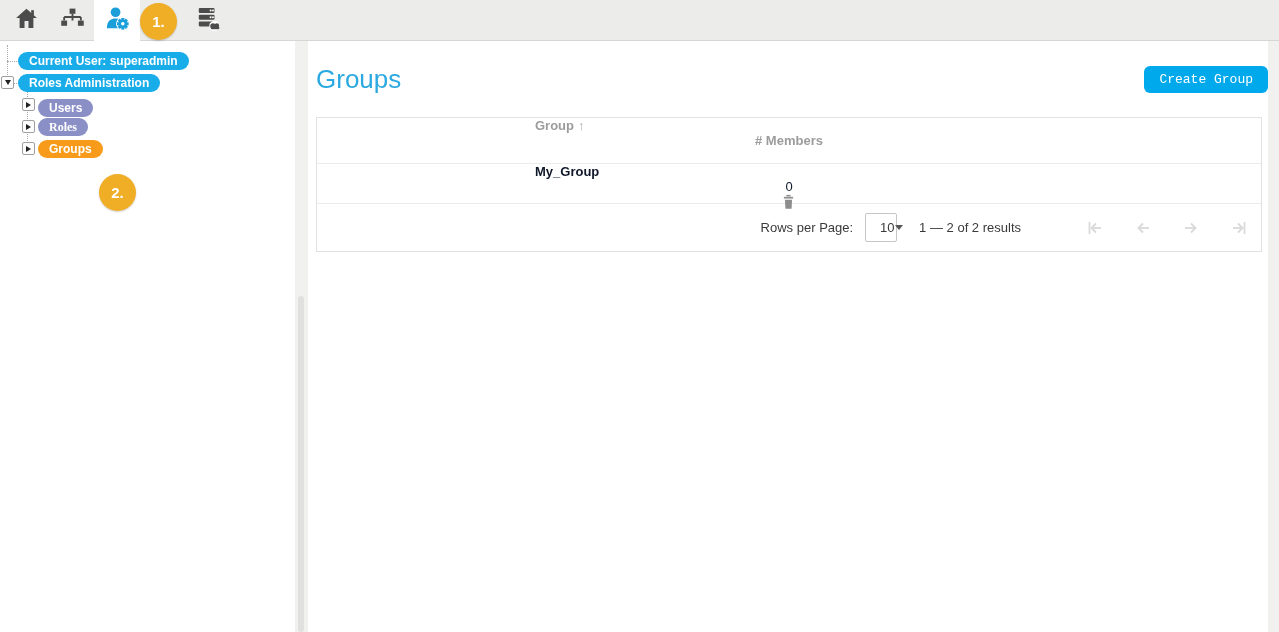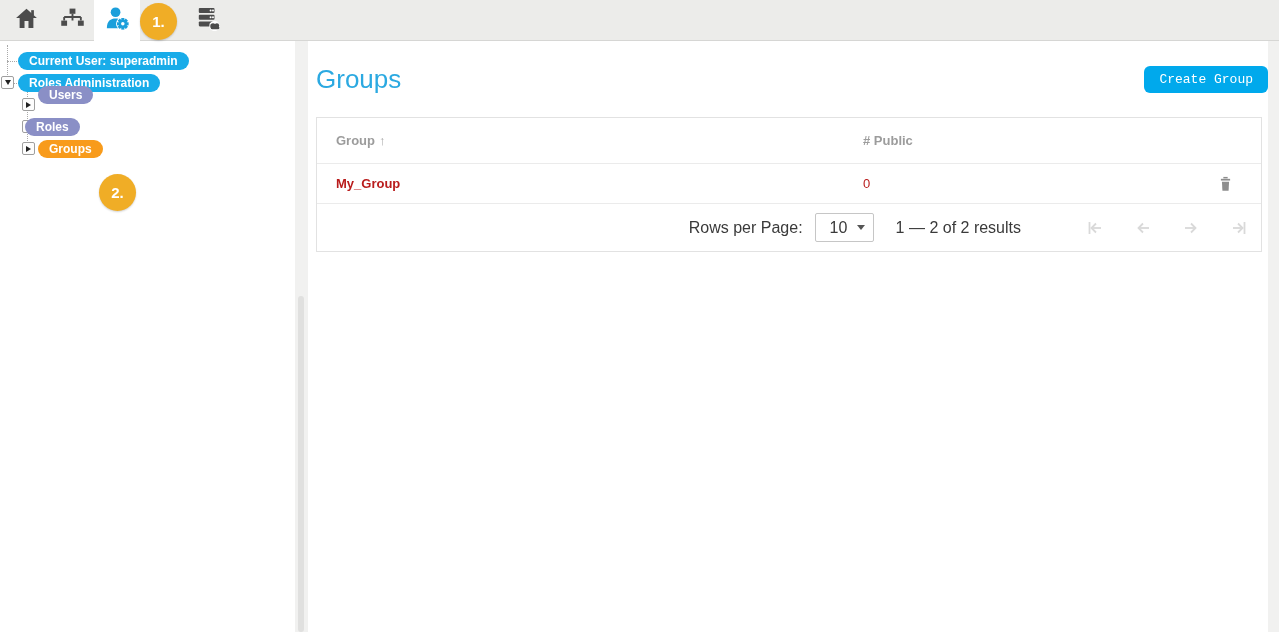--- a/index.html
+++ b/index.html
@@ -46,22 +46,22 @@
   .exp-2 { left:22px; top:101px; }
 
   .pill { position:absolute; height:18px; border-radius:9px; color:#ffffff;
           font-size:12px; font-weight:bold; display:flex; align-items:center;
           padding:0 11px; white-space:nowrap; cursor:pointer; z-index:2; }
   .pill-blue   { background:#18ace9;border-radius:9px; }
   .pill-purple { background:#8a8fc6; }
   .pill-orange { background:#f89b1b; }
   .pill-cu { left:18px; top:11px; }
   .pill-ua { left:18px; top:33px; }
-  .pill-i0 { left:38px; top:45px; }
-  .pill-i1 { left:25px; top:77px; }
+  .pill-i0 { left:38px; top:58px; }
+  .pill-i1 { left:38px; top:77px;font-family:Liberation Serif, serif; }
   .pill-i2 { left:38px; top:99px; }
 
   
   .gutter-left { position:absolute; left:295px; top:41px; width:13px; height:591px;
                  background:#f1f1f0; }
   .gutter-thumb { position:absolute; left:3px; top:255px; width:6px; height:336px;
                   background:#e0e0df; border-radius:3px; }
   .gutter-right { position:absolute; right:0; top:41px; width:11px; height:591px;
                   background:#f1f1f0; }
 
@@ -71,38 +71,38 @@
   .content { padding-left:8px; }
   .page-header { margin-top:23px; display:flex; align-items:center;
                  justify-content:space-between; }
   .page-title { font-size:26px; color:#2ba9e1; }
   .btn-primary { background:#00a9ec; color:#ffffff; border:none; border-radius:6px;
                  height:27px; padding:0 15px; font-size:13px;
                  font-family:Liberation Mono, monospace; cursor:pointer; }
 
   .table-card { margin-top:22px; margin-right:6px; border:1px solid #e2e2e2;
                 background:#ffffff; }
-  .t-row { display:flex; align-items:center; }
+  .t-row { display:flex; align-items:center;flex-direction:column; }
   .t-head { height:46px; border-bottom:1px solid #ebebeb; color:#9c9c9c;
             font-size:13px; font-weight:bold; }
   .t-body-row { height:40px; border-bottom:1px solid #ebebeb; font-size:13px;
-                color:#b91c1c; cursor:pointer; }
+                color:#0f172a; cursor:pointer; }
   .col-group   { width:546px; padding-left:19px; }
   .col-members { flex:1; }
   .col-actions { width:70px; display:flex; justify-content:flex-end;
                  padding-right:28px; }
   .cell-name { font-weight:bold; }
   .sort-arrow { color:#a8a8a8; font-weight:normal; margin-left:4px; }
   .trash-btn { background:none; border:none; cursor:pointer; padding:0;
                line-height:0; }
 
   .t-foot { height:47px; display:flex; align-items:center; justify-content:flex-end;
-            padding-right:12px; font-size:16px; color:#3a3a3a; }
+            padding-right:12px; font-size:13px; color:#3a3a3a; }
   .rpp-label { margin-right:12px; }
-  .rpp-select { width:59px; height:29px; border:1px solid #c6c6c6; border-radius:2px;
+  .rpp-select { width:32px; height:29px; border:1px solid #c6c6c6; border-radius:2px;
                 display:flex; align-items:center; justify-content:space-between;
                 padding:0 8px 0 14px; cursor:pointer; background:#ffffff; }
   .caret-down { width:0; height:0; border-left:4px solid transparent;
                 border-right:4px solid transparent; border-top:5px solid #555; }
   .range-text { margin-left:22px; }
   .pager { display:flex; align-items:center; margin-left:36px; }
   .pager-btn { background:none; border:none; padding:0; line-height:0;
                margin-left:28px; cursor:default; }
 </style>
 </head>
@@ -230,21 +230,21 @@
       <div class="page-title">Groups</div>
       <button class="btn-primary">Create Group</button>
     </div>
 
     <div class="table-card">
       <div class="t-row t-head">
         <div class="col-group">
           <span>Group</span><span class="sort-arrow">↑</span>
         </div>
         <div class="col-members">
-          <span># Public</span>
+          <span># Members</span>
         </div>
         <div class="col-actions"></div>
       </div>
 
       <div class="t-row t-body-row">
         <div class="col-group cell-name">My_Group</div>
         <div class="col-members">0</div>
         <div class="col-actions">
           <button class="trash-btn">
             <span>

